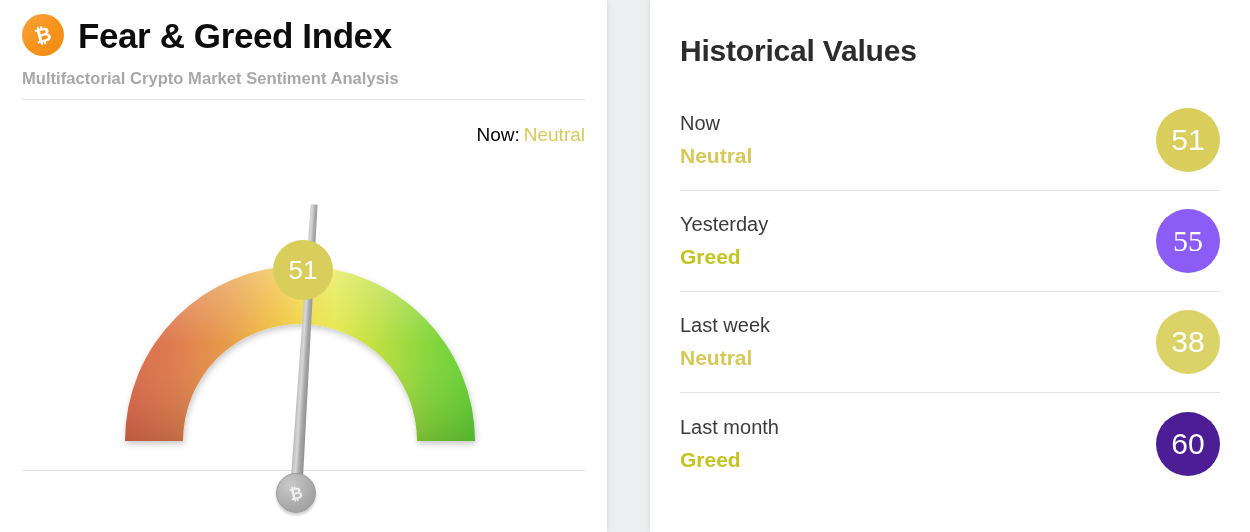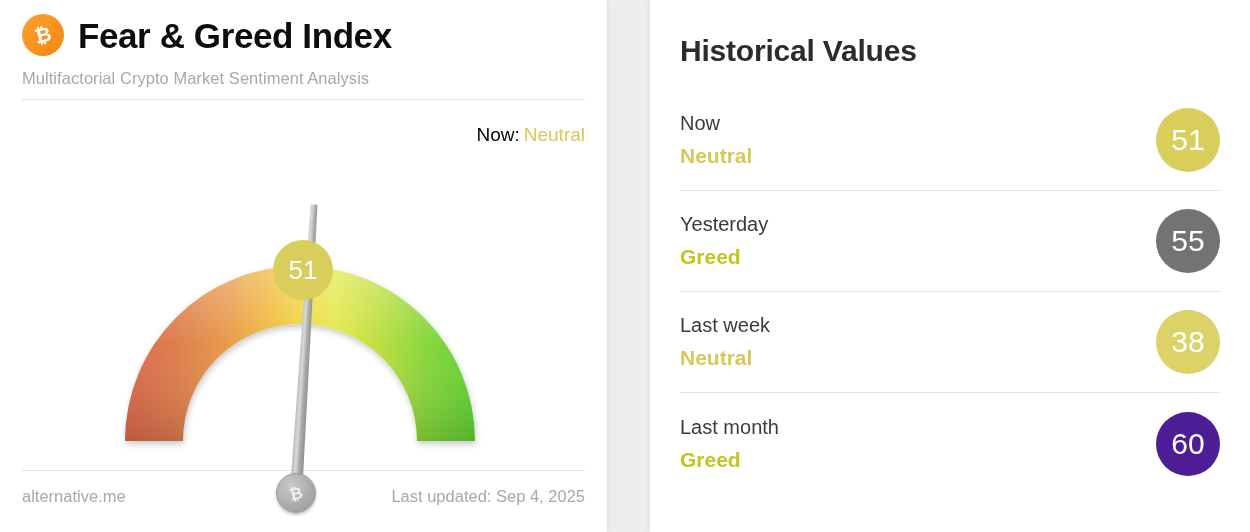--- a/index.html
+++ b/index.html
@@ -55,21 +55,21 @@
     font-weight: bold;
     color: #0d0d0d;
     letter-spacing: -0.4px;
     line-height: 1;
     white-space: nowrap;
   }
   .subtitle {
     margin-top: 13px;
     font-size: 16.5px;
     color: #a8a8a8;
-    font-weight: normal;
+    font-weight: bold;
     letter-spacing: 0.05px;
   }
   .hr {
     height: 1px;
     background: #e2e2e2;
     margin-top: 11px;
   }
 
   .now-line {
     position: absolute;
@@ -284,24 +284,20 @@
         <svg width="22" height="22" viewBox="0 0 22 22" aria-hidden="true">
           <text x="11" y="17" text-anchor="middle" font-family="'Liberation Sans', sans-serif" font-size="16" font-weight="bold" fill="#f0f0f0" transform="rotate(-14 11 11)">₿</text>
         </svg>
       </div>
 
       <div class="value-bubble">51</div>
     </div>
 
     <div class="footer">
       <div class="footer-hr"></div>
-      <div class="footer-row">
-        <span>alternative.me</span>
-        <span>Last updated: Sep 4, 2025</span>
-      </div>
     </div>
   </div>
 
   <div class="gap-col"></div>
 
   <div class="right-panel">
     <div class="hist-title">Historical Values</div>
 
     <div class="hist-list">
 
@@ -311,21 +307,21 @@
           <span class="hist-class" style="color: rgb(214, 201, 90);">Neutral</span>
         </div>
         <div class="hist-badge" style="background-color: rgb(217, 206, 92);">51</div>
       </div>
 
       <div class="hist-row">
         <div class="hist-texts">
           <span class="hist-when">Yesterday</span>
           <span class="hist-class" style="color: rgb(195, 196, 32);">Greed</span>
         </div>
-        <div class="hist-badge" style="background-color: #737373;">55</div>
+        <div class="hist-badge" style="background-color: #8b5cf6; font-family: Liberation Serif, serif;">55</div>
       </div>
 
       <div class="hist-row">
         <div class="hist-texts">
           <span class="hist-when">Last week</span>
           <span class="hist-class" style="color: rgb(214, 201, 90);">Neutral</span>
         </div>
         <div class="hist-badge" style="background-color: rgb(219, 210, 104);">38</div>
       </div>
 

